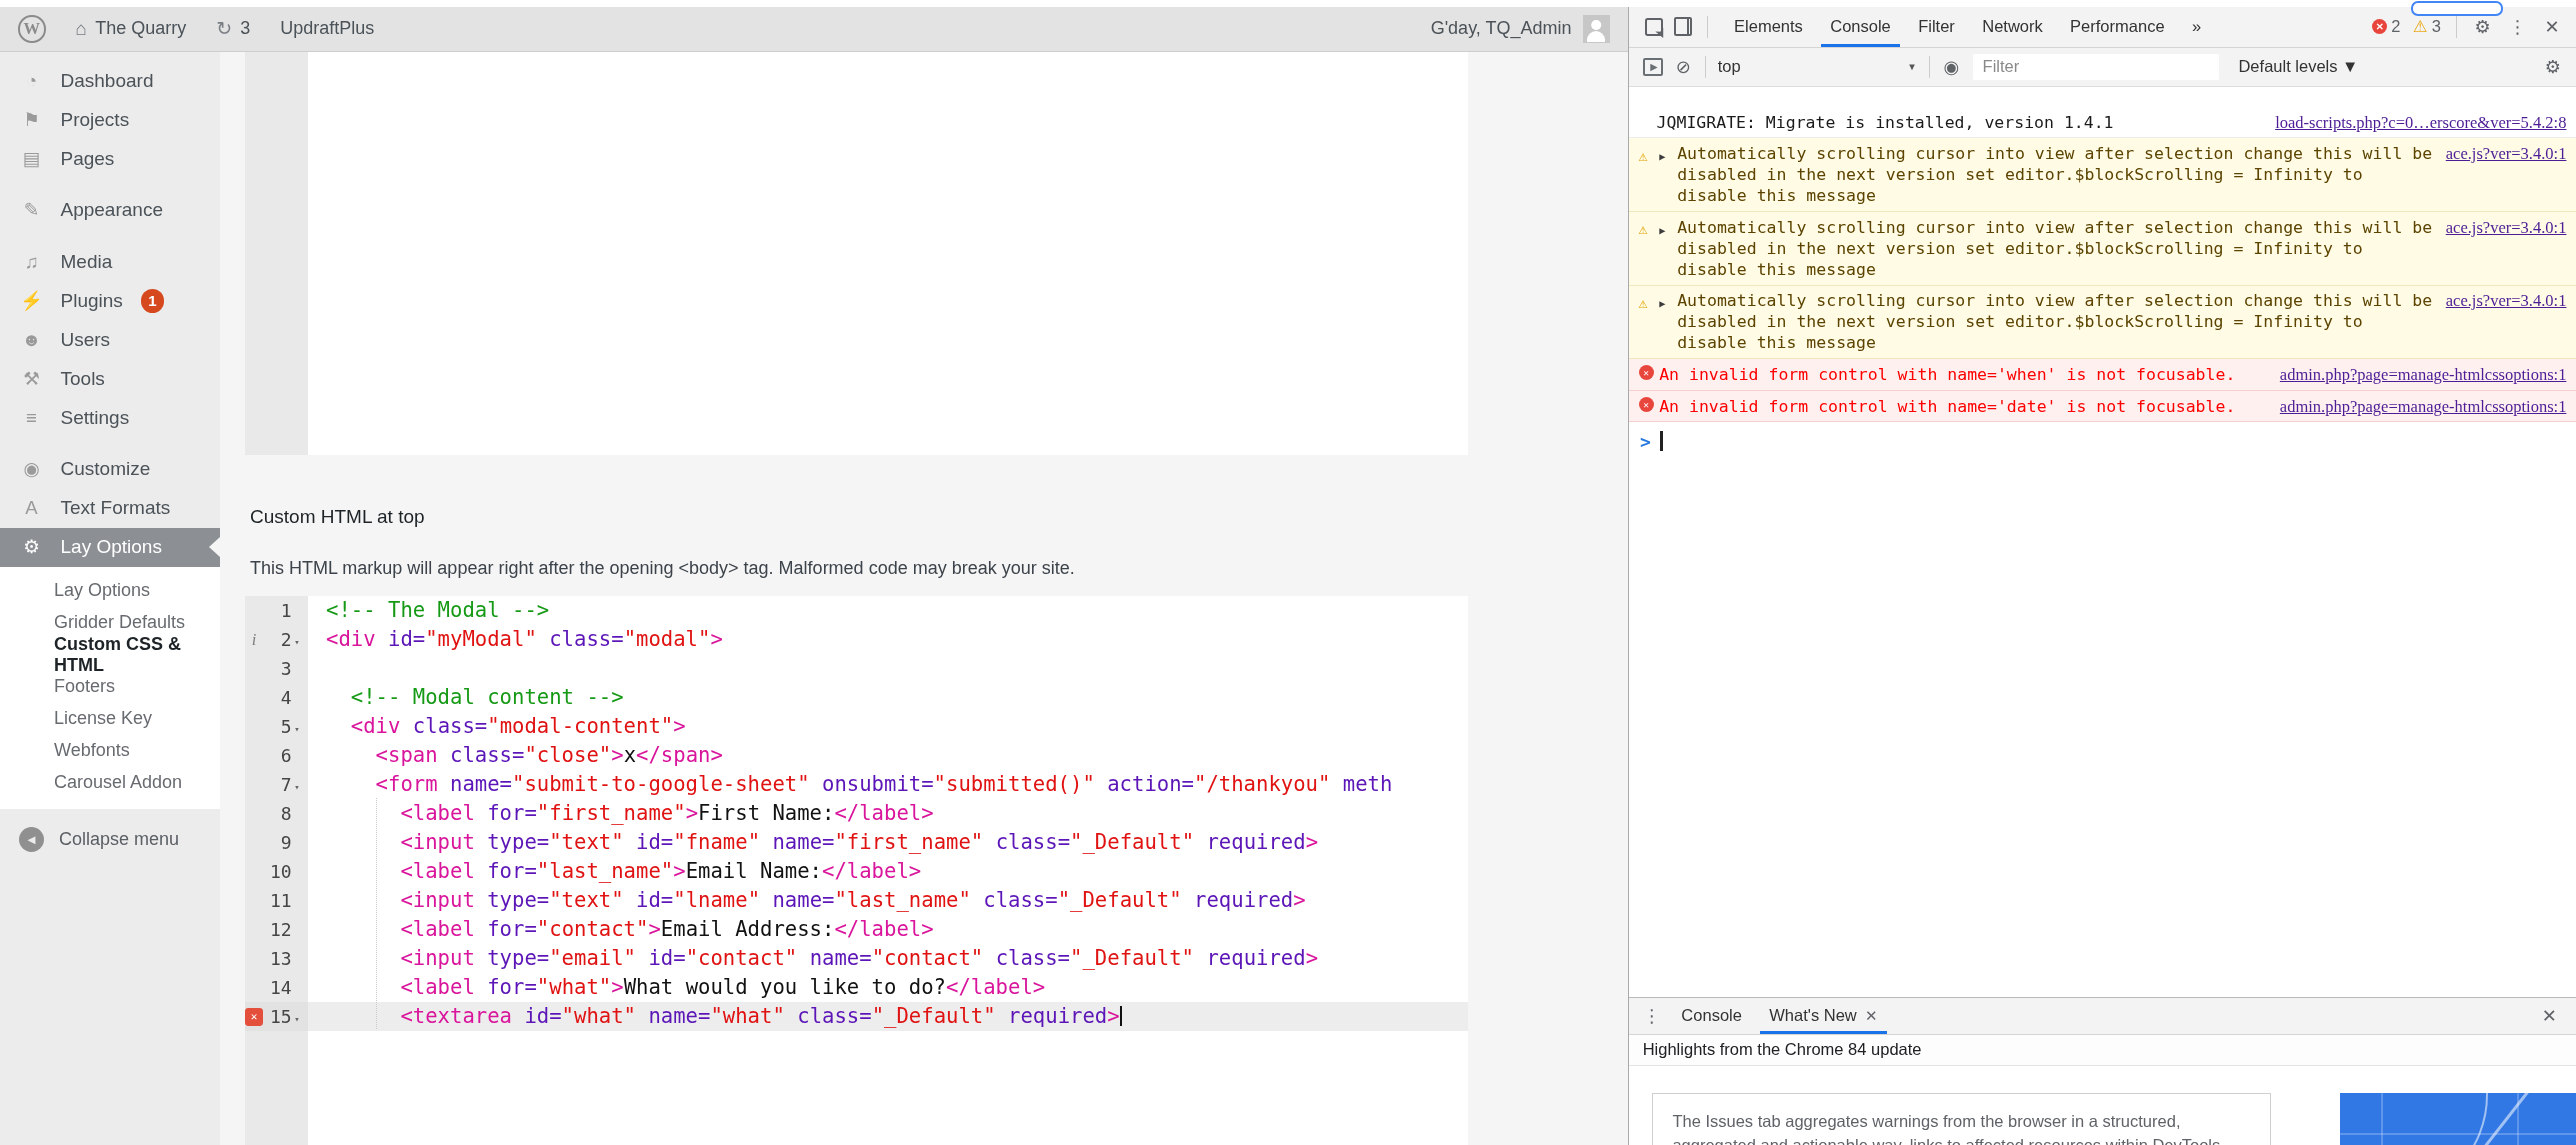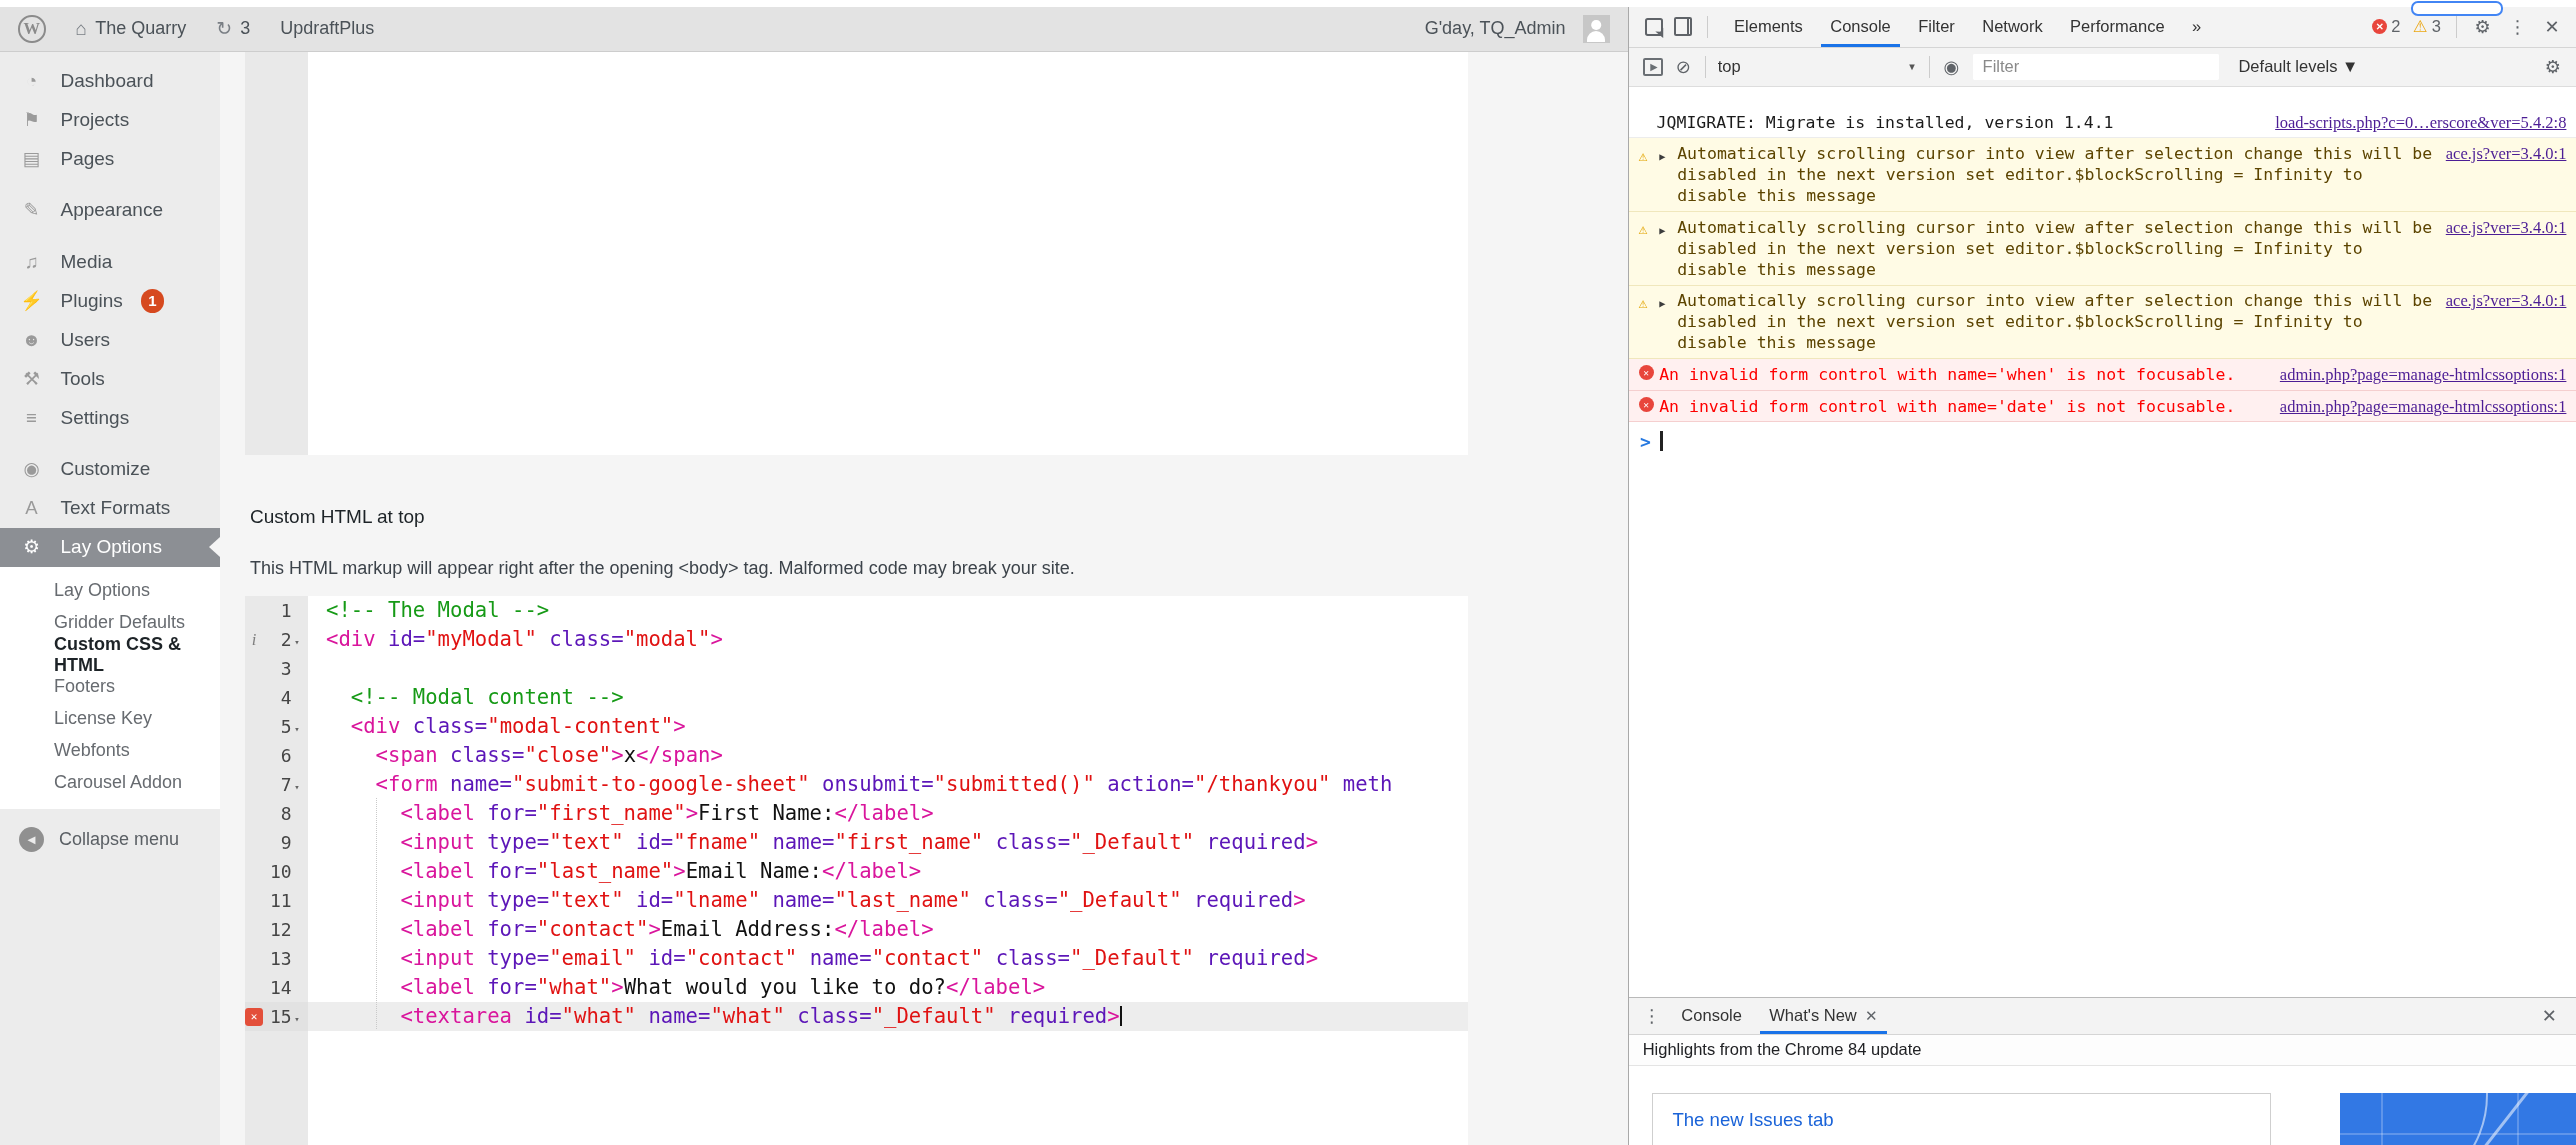--- a/index.html
+++ b/index.html
@@ -8,21 +8,21 @@
   
   #top-strip{position:absolute;left:0;top:0;width:2576px;height:6.9px;background:#fff;z-index:5;}
   #focus-pill{position:absolute;left:2411px;top:1.4px;width:88px;height:11px;border:2.7px solid #4285f4;border-radius:6.9px;background:#fff;z-index:6;}
   
   #admin-bar{position:absolute;left:0;top:6.9px;width:1628px;height:45px;background:#e3e3e3;border-bottom:0.7px solid #cdcdcd;
     display:flex;align-items:center;padding:0 18px;box-sizing:border-box;color:#4b5258;font-size:18px;z-index:4;}
   .ab-item{display:flex;align-items:center;gap:8.2px;margin-right:30px;}
   .wp-logo{width:27.5px;height:27.5px;border:2.1px solid #8b8b8b;border-radius:50%;display:flex;align-items:center;justify-content:center;
     font-family:"Liberation Serif",serif;font-weight:bold;font-size:16.5px;color:#8b8b8b;box-sizing:border-box;}
   .ab-icon{font-size:19px;color:#7a7f85;}
-  #ab-right{margin-left:auto;display:flex;align-items:center;gap:17px;}
+  #ab-right{margin-left:auto;display:flex;align-items:center;gap:11px;}
   .avatar{width:27.5px;height:27.5px;background:#c7c7c7;position:relative;overflow:hidden;}
   .avatar::before{content:"";position:absolute;left:50%;top:4.8px;transform:translateX(-50%);width:9.6px;height:9.6px;border-radius:50%;background:#fff;}
   .avatar::after{content:"";position:absolute;left:50%;top:16px;transform:translateX(-50%);width:18px;height:11px;border-radius:9px 9px 0 0;background:#fff;}
   
   #sidebar{position:absolute;left:0;top:52px;width:220px;bottom:0;background:#ececec;z-index:3;}
   #sb-items{padding-top:9.6px;}
   .sb-item{height:39px;display:flex;align-items:center;padding-left:19px;gap:16.5px;position:relative;cursor:pointer;}
   .sb-icon{width:25px;text-align:center;font-size:18.6px;color:#9a9a9a;flex:none;}
   .sb-label{font-size:19px;color:#4b5258;}
   .sb-item.active{background:#8c8f94;}
@@ -454,21 +454,20 @@
             <div class="drw-tab active">
               <span>What's New</span>
               <span class="tab-x">✕</span>
             </div>
           </div>
         <span class="dt-ico" style="margin-left:auto;padding-right:5.5px">✕</span>
       </div>
       <div id="drawer-header">Highlights from the Chrome 84 update</div>
       <div id="drawer-body">
         <div id="news-card">
-          <div id="news-title">The new Issues tab</div>
           <div id="news-desc">The Issues tab aggregates warnings from the browser in a structured, aggregated and actionable way, links to affected resources within DevTools</div>
         </div>
         <div id="news-art">
           <span class="art-line" style="left:41px;top:0;width:2.1px;height:151px"></span>
           <span class="art-line" style="left:0;top:40px;width:238px;height:2.1px"></span>
           <span class="art-line" style="left:177px;top:0;width:2.1px;height:151px"></span>
 
           <span class="art-circle" style="left:-62px;top:-103px;width:206px;height:206px"></span>
           <span class="art-line" style="left:158px;top:-13.7px;width:2.7px;height:96px;transform:rotate(38deg);background:rgba(255,255,255,.55)"></span>
         </div>

